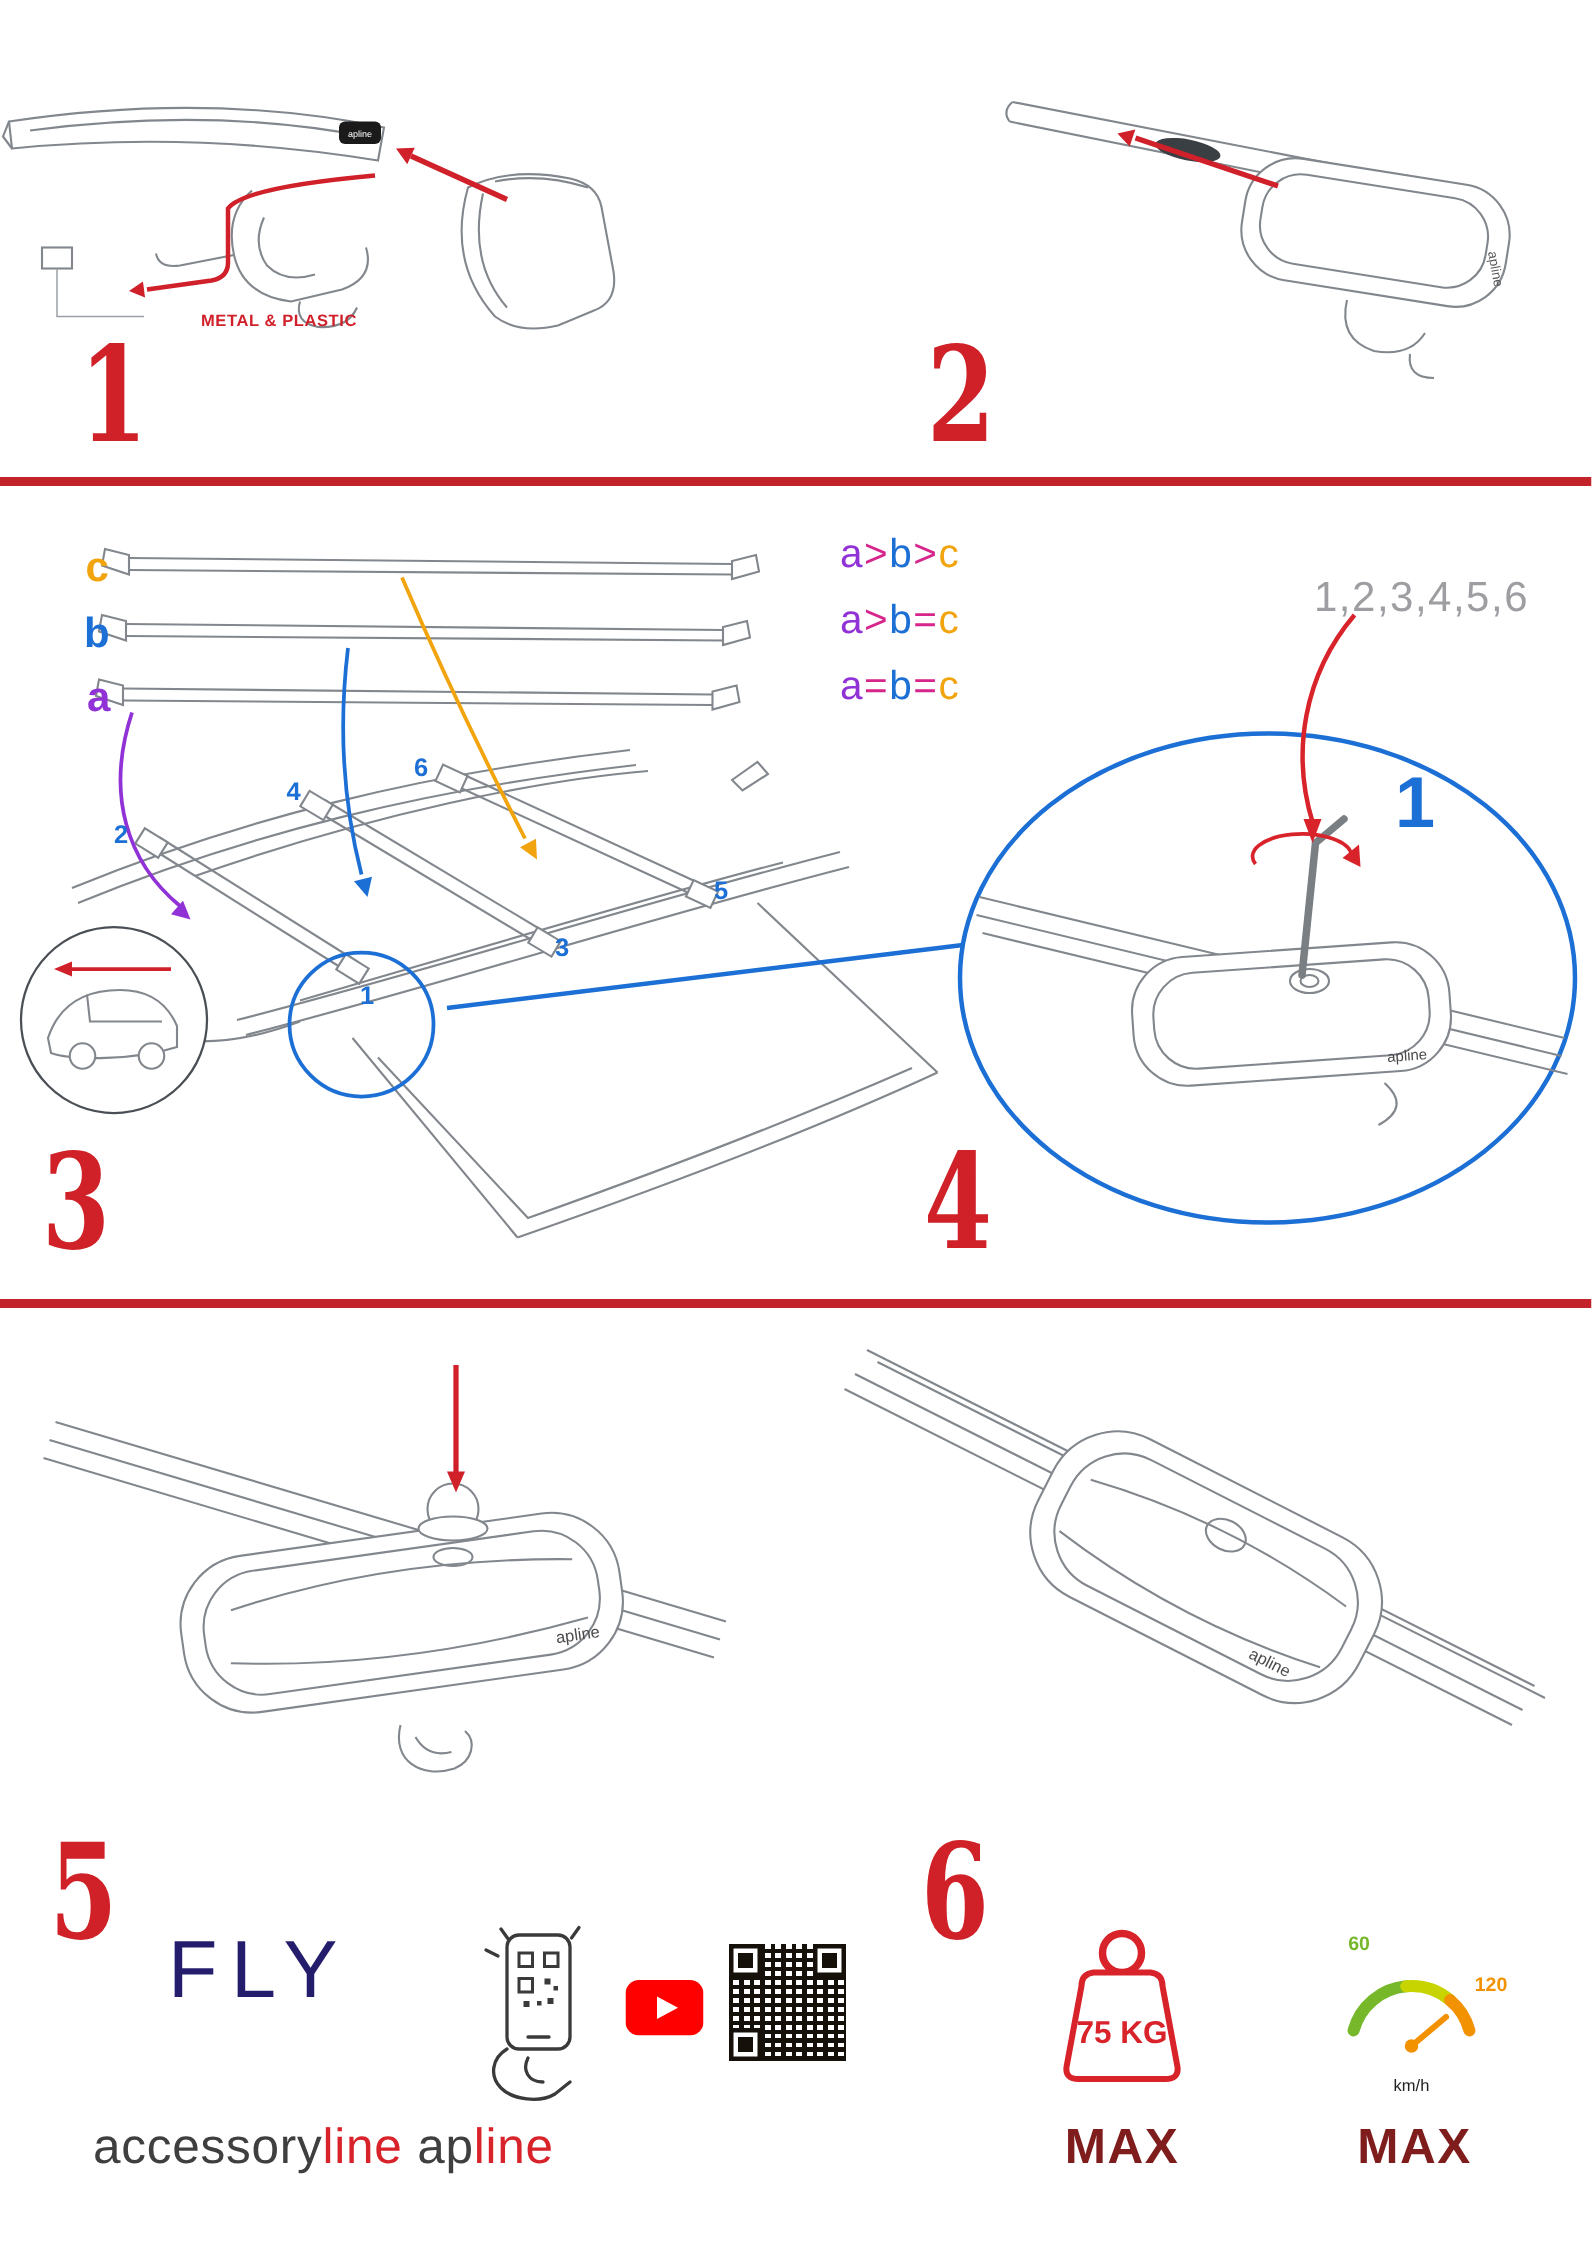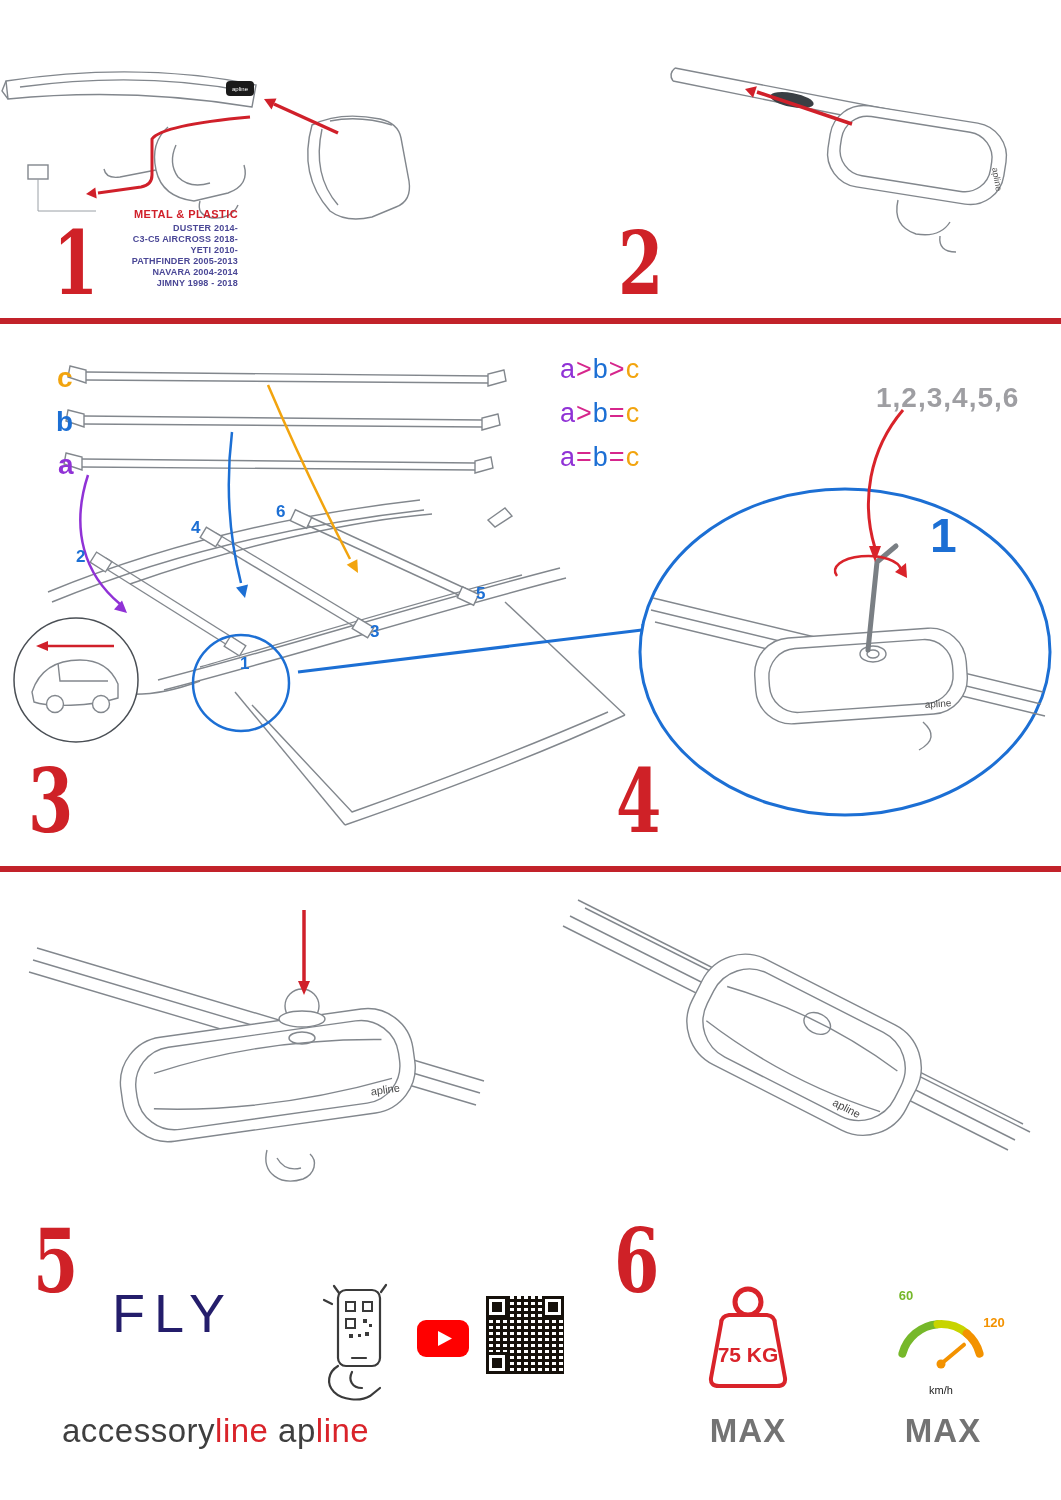--- a/index.html
+++ b/index.html
@@ -15,26 +15,26 @@
   .divider{position:absolute;left:0;width:1061px;height:6px;background:#c2222a}
   .spec{width:180px;text-align:right}
   .spec-title{color:#d0202a;font-size:11px;font-weight:700;letter-spacing:.4px;margin-bottom:3px}
   .model-line{color:#4a4796;font-size:9px;font-weight:700;line-height:11px;letter-spacing:.2px}
   .bar-label{position:absolute;font-size:28px;font-weight:700;line-height:1}
   .lbl-c{color:#f2a40e}.lbl-b{color:#1c6fd4}.lbl-a{color:#9032d6}
   .legend{line-height:1}
   .legend-row{height:44px;font-size:27px;font-weight:400;letter-spacing:1px}
   .lg-a{color:#9032d6}.lg-b{color:#1c6fd4}.lg-c{color:#f2a40e}.lg-op{color:#d6268c}
   .poslabel{position:absolute;color:#1c6fd4;font-size:17px;font-weight:700;line-height:1}
-  .seq{position:absolute;color:#9e9ea2;font-size:28px;font-weight:700;letter-spacing:1px}
+  .seq{position:absolute;color:#9e9ea2;font-size:28px;font-weight:400;letter-spacing:1px}
   .big-one{position:absolute;color:#1c6fd4;font-size:48px;font-weight:700;line-height:1}
   .fly{position:absolute;color:#241d6b;font-size:54px;font-weight:500;letter-spacing:9px;font-family:"Liberation Sans",sans-serif}
   .brandline{position:absolute;font-size:33px;font-weight:500;letter-spacing:.5px;color:#3f3f3f}
   .brand-red{color:#d9232a}
-  .maxlabel{position:absolute;width:120px;text-align:center;font-size:33px;font-weight:700;color:#737373;letter-spacing:1px}
+  .maxlabel{position:absolute;width:120px;text-align:center;font-size:33px;font-weight:700;color:#7f1d1d;letter-spacing:1px}
   .qr{position:absolute;background:#fff;
       background-image:
         repeating-linear-gradient(0deg,#15100a 0 3px,transparent 3px 6px),
         repeating-linear-gradient(90deg,#15100a 0 3px,#fff 3px 7px)}
   .finder{position:absolute;width:22px;height:22px;border:3px solid #15100a;background:#fff}
   .finder::after{content:"";position:absolute;inset:3px;background:#15100a}
   .f-tl{left:0;top:0}.f-tr{right:0;top:0}.f-bl{left:0;bottom:0}
   .sketch{stroke:#82878d;stroke-width:1.4;fill:none}
   .sketch-f{stroke:#82878d;stroke-width:1.4;fill:#fff}
 </style>
@@ -78,28 +78,20 @@
   </g>
 
   <g>
     <rect x="28" y="140" width="20" height="14" class="sketch"></rect>
     <polyline points="38,154 38,186 96,186" stroke="#9aa0a6" stroke-width="1" fill="none"></polyline>
   </g>
 </svg>
 
 <div class="abs spec" style="left:58px;top:208px">
   <div class="spec-title">METAL &amp; PLASTIC</div>
-  <div>
-    <div class="model-line">DUSTER 2014-</div>
-    <div class="model-line">C3-C5 AIRCROSS 2018-</div>
-    <div class="model-line">YETI 2010-</div>
-    <div class="model-line">PATHFINDER 2005-2013</div>
-    <div class="model-line">NAVARA 2004-2014</div>
-    <div class="model-line">JIMNY 1998 - 2018</div>
-  </div>
 </div>
 
 <div class="step-num" style="left:53px;top:224px">1</div>
 
 <svg class="abs" style="left:640px;top:40px" width="421" height="250" viewBox="0 0 421 250">
   <g>
     <line class="sketch" x1="35" y1="28" x2="345" y2="88"></line>
     <line class="sketch" x1="33" y1="41" x2="335" y2="102"></line>
     <path class="sketch" d="M 35 28 Q 28 34 33 41"></path>
     <ellipse cx="152" cy="60" rx="22" ry="7" fill="#3a3f44" transform="rotate(11 152 60)"></ellipse>

